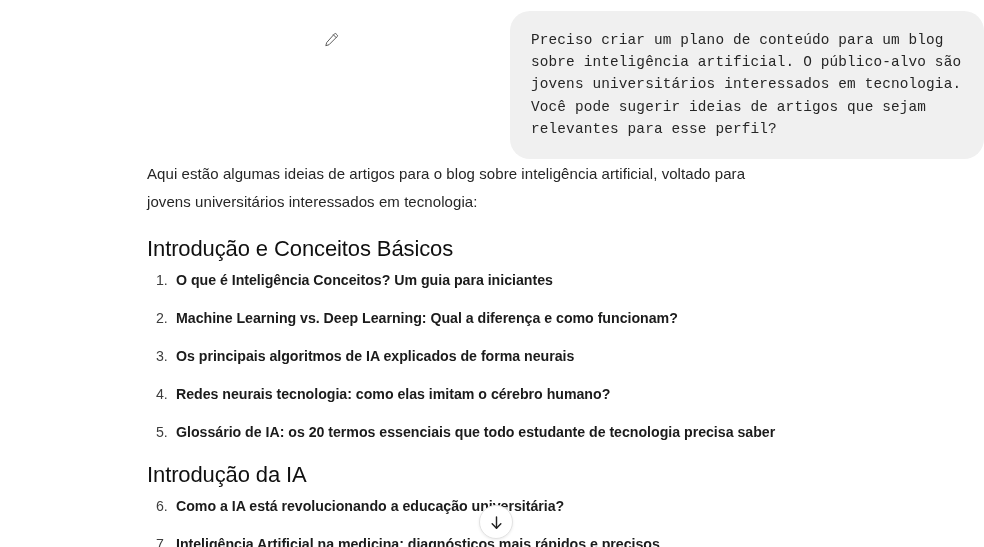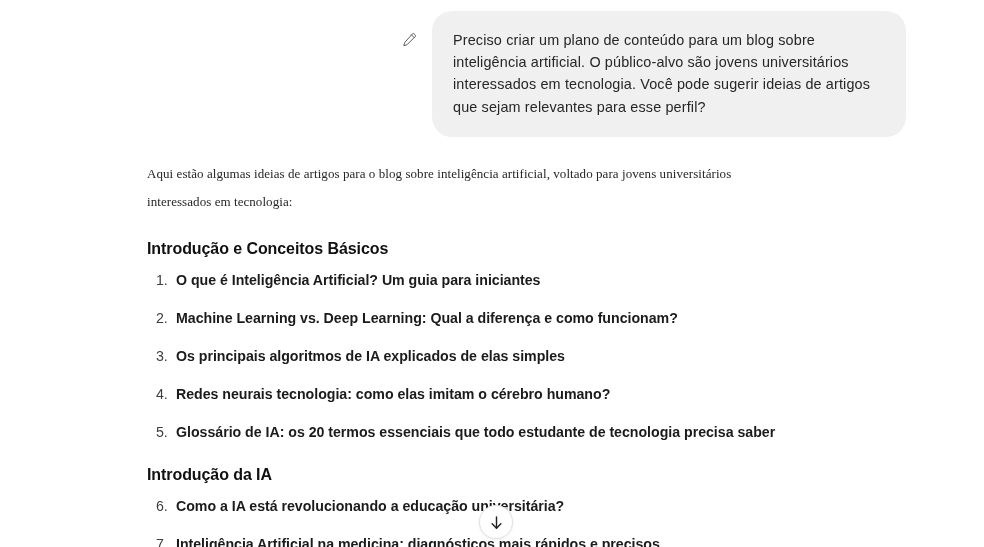--- a/index.html
+++ b/index.html
@@ -24,23 +24,24 @@
     background: #ffffff;
   }
 
   
   .user-turn {
     position: absolute;
     left: 0;
     top: 0;
     width: 984px;
     display: flex;
-    justify-content: center;
+    justify-content: space-between;
     align-items: flex-start;
     padding-top: 11px;
+    font-family: Liberation Mono, monospace;
   }
 
   .edit-icon-wrap {
     width: 26px;
     height: 26px;
     margin-left: 318px;
     margin-top: 15px;
     display: flex;
     align-items: center;
     justify-content: center;
@@ -66,32 +67,31 @@
 
   
   .assistant-turn {
     position: absolute;
     left: 147px;
     top: 160px;
     width: 700px;
   }
 
   .assistant-paragraph {
-    font-size: 13px;
+    font-size: 15px;
     line-height: 28px;
     color: #262626;
     margin: 0 0 4px 0;
     letter-spacing: 0.005em;
     max-width: 640px;
-    font-family: Liberation Serif, serif;
   }
 
   .section-heading {
-    font-size: 16px;
-    font-weight: bold;
+    font-size: 22px;
+    font-weight: normal;
     color: #101010;
     margin: 21px 0 6px 0;
     letter-spacing: -0.005em;
     line-height: 24px;
   }
 
   .numbered-list {
     list-style: none;
     margin: 0;
     padding: 0;
@@ -160,29 +160,29 @@
 
   <div class="assistant-turn">
 
     <p class="assistant-paragraph">Aqui estão algumas ideias de artigos para o blog sobre inteligência artificial, voltado para jovens universitários interessados em tecnologia:</p>
 
     <h2 class="section-heading">Introdução e Conceitos Básicos</h2>
 
     <ol class="numbered-list group-gap-1">
       <li class="list-item">
         <span class="marker">1.</span>
-        <span>O que é Inteligência Artificial? Um guia para iniciantes</span>
+        <span>O que é Inteligência Conceitos? Um guia para iniciantes</span>
       </li>
       <li class="list-item">
         <span class="marker">2.</span>
         <span>Machine Learning vs. Deep Learning: Qual a diferença e como funcionam?</span>
       </li>
       <li class="list-item">
         <span class="marker">3.</span>
-        <span>Os principais algoritmos de IA explicados de elas simples</span>
+        <span>Os principais algoritmos de IA explicados de forma neurais</span>
       </li>
       <li class="list-item">
         <span class="marker">4.</span>
         <span>Redes neurais tecnologia: como elas imitam o cérebro humano?</span>
       </li>
       <li class="list-item">
         <span class="marker">5.</span>
         <span>Glossário de IA: os 20 termos essenciais que todo estudante de tecnologia precisa saber</span>
       </li>
     </ol>

